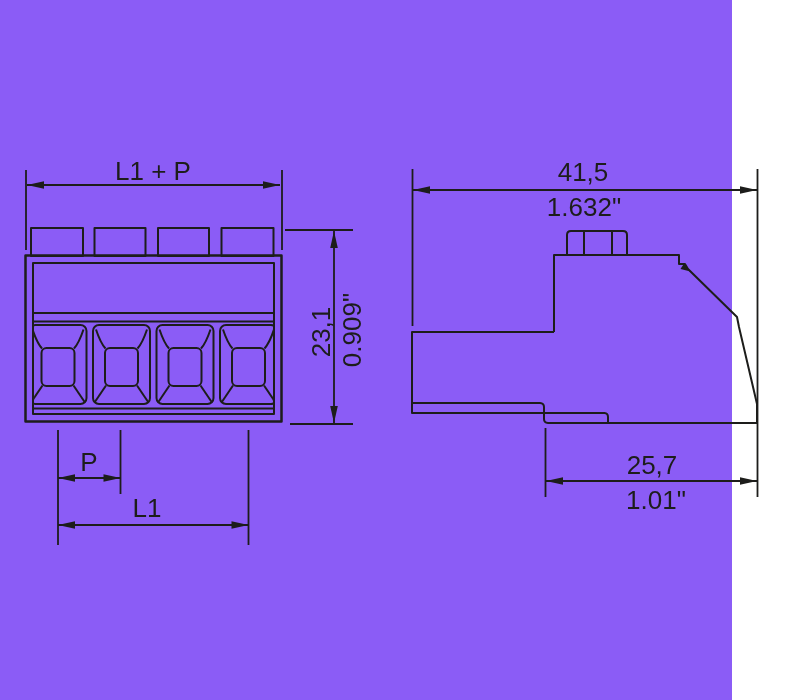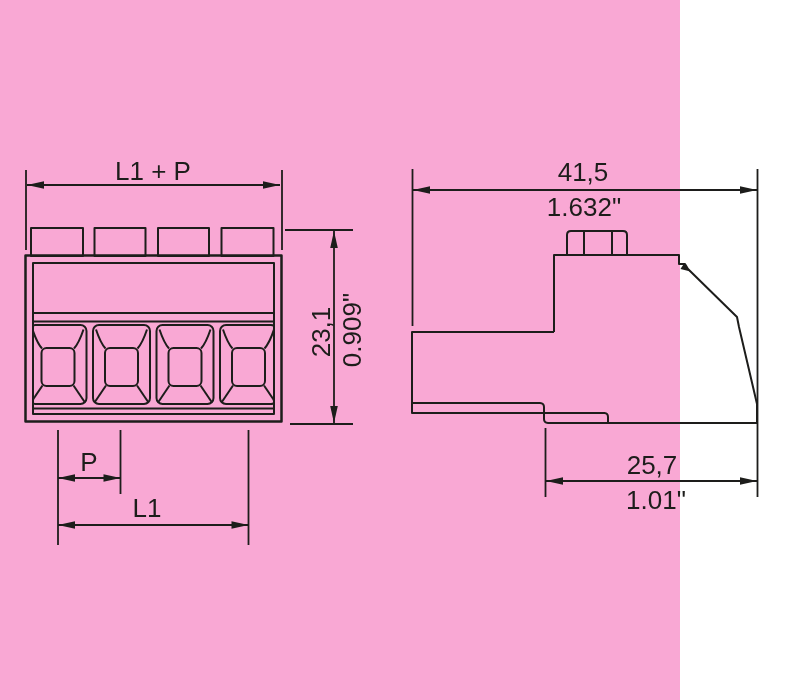--- a/index.html
+++ b/index.html
@@ -5,23 +5,23 @@
   html, body {
     margin: 0;
     padding: 0;
     background: #ffffff;
     width: 800px;
     height: 700px;
     overflow: hidden;
   }
   .stage {
     position: relative;
-    width: 680px;
+    width: 732px;
     height: 700px;
-    background: #f9a8d4;
+    background: #8b5cf6;
   }
   svg { display: block; }
   .ln {
     stroke: #1d1d1b;
     stroke-width: 2;
     fill: none;
     stroke-linejoin: round;
     stroke-linecap: butt;
   }
   .heavy { stroke-width: 2.5; }

